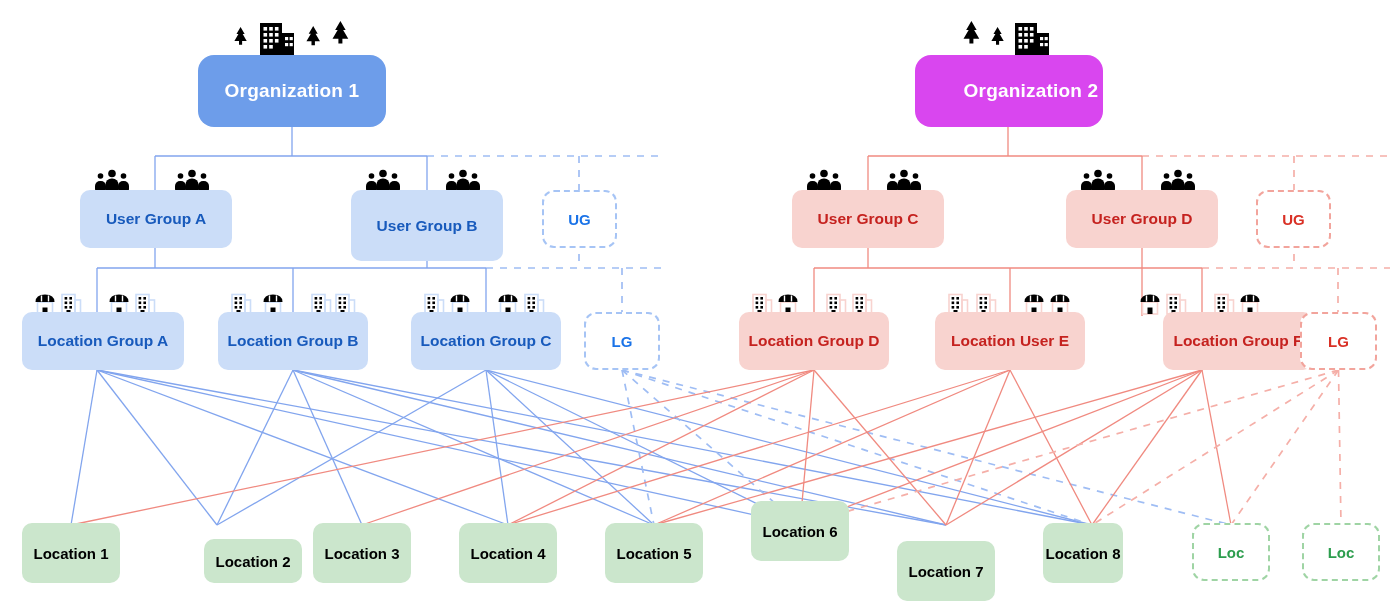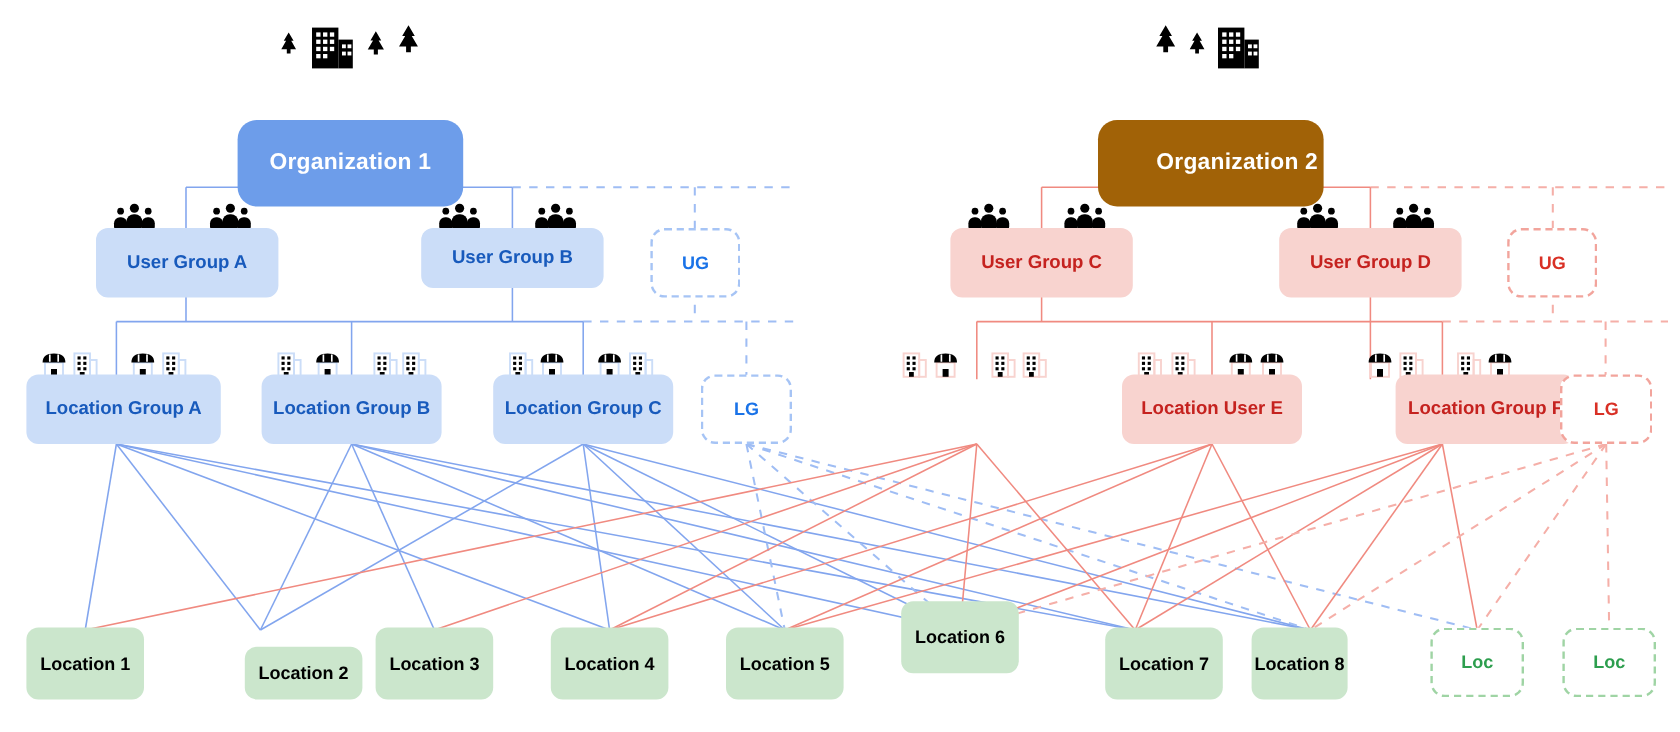--- a/index.html
+++ b/index.html
@@ -1,23 +1,23 @@
 <!DOCTYPE html>
 <html><head>
 <meta charset="utf-8">
 <style>
   html,body{margin:0;padding:0;background:#ffffff;}
   #stage{position:relative;width:1400px;height:610px;background:#ffffff;overflow:hidden;
          font-family:"Liberation Sans", sans-serif;}
   #wires{position:absolute;left:0;top:0;z-index:0;}
   .node{position:absolute;z-index:2;display:flex;align-items:center;justify-content:center;
         box-sizing:border-box;font-weight:bold;text-align:center;}
-  .org{border-radius:16px;color:#ffffff;font-size:19px;letter-spacing:.2px;margin-top:45px;}
+  .org{border-radius:16px;color:#ffffff;font-size:19px;letter-spacing:.2px;}
   .org.blue{background:#6D9DEA;}
-  .org.red{background:#a16207;padding-left:44px;}
+  .org.red{background:#d946ef;padding-left:44px;}
   .group{border-radius:10px;font-size:15.5px;}
   .group.blue{background:#CBDDF8;color:#185ABC;text-align:right;}
   .group.red{background:#F8D3CF;color:#C5221F;}
   .loc{border-radius:10px;background:#CBE6CC;color:#000000;font-size:15px;}
   .dashbox{border-radius:12px;background:#ffffff;font-size:15px;border:2px dashed;}
   .dashbox.blue{border-color:#A6C4F5;color:#1A73E8;}
   .dashbox.red{border-color:#F2A49C;color:#D93025;}
   .dashbox.green{border-color:#9FD4A4;color:#2D9E4E;}
   .iconstrip{position:absolute;z-index:1;transform:translate(-50%,-100%);line-height:0;}
   .iconstrip.blue{color:#6D9DEA;}
@@ -242,21 +242,21 @@
   <div class="node org blue" style="left: 198px; top: 55px; width: 188px; height: 72px;">
       <span>Organization 1</span>
     </div>
   <div class="node org red" style="left: 915px; top: 55px; width: 188px; height: 72px;">
       <span>Organization 2</span>
     </div>
 
   <div class="node group blue" style="left: 80px; top: 190px; width: 152px; height: 58px;">
       <span>User Group A</span>
     </div>
-  <div class="node group blue" style="left: 351px; top: 190px; width: 152px; height: 50px;">
+  <div class="node group blue" style="left: 351px; top: 190px; width: 152px; height: 71px;">
       <span>User Group B</span>
     </div>
   <div class="node dashbox blue" style="left: 542px; top: 190px; width: 75px; height: 58px;">
       <span>UG</span>
     </div>
   <div class="node group red" style="left: 792px; top: 190px; width: 152px; height: 58px;">
       <span>User Group C</span>
     </div>
   <div class="node group red" style="left: 1066px; top: 190px; width: 152px; height: 58px;">
       <span>User Group D</span>
@@ -270,20 +270,23 @@
     </div>
   <div class="node group blue" style="left: 218px; top: 312px; width: 150px; height: 58px;">
       <span>Location Group B</span>
     </div>
   <div class="node group blue" style="left: 411px; top: 312px; width: 150px; height: 58px;">
       <span>Location Group C</span>
     </div>
   <div class="node dashbox blue" style="left: 584px; top: 312px; width: 76px; height: 58px;">
       <span>LG</span>
     </div>
+  <div class="node group red" style="left: 739px; top: 312px; width: 150px; height: 58px;">
+      <span>Location Group D</span>
+    </div>
   <div class="node group red" style="left: 935px; top: 312px; width: 150px; height: 58px;">
       <span>Location User E</span>
     </div>
   <div class="node group red" style="left: 1127px; top: 312px; width: 150px; height: 58px; margin-left: 36px;">
       <span>Location Group F</span>
     </div>
   <div class="node dashbox red" style="left: 1300px; top: 312px; width: 77px; height: 58px;">
       <span>LG</span>
     </div>
 
@@ -298,21 +301,21 @@
     </div>
   <div class="node loc" style="left: 459px; top: 523px; width: 98px; height: 60px;">
       <span>Location 4</span>
     </div>
   <div class="node loc" style="left: 605px; top: 523px; width: 98px; height: 60px;">
       <span>Location 5</span>
     </div>
   <div class="node loc" style="left: 751px; top: 501px; width: 98px; height: 60px;">
       <span>Location 6</span>
     </div>
-  <div class="node loc" style="left: 897px; top: 523px; width: 98px; height: 60px; margin-left: 24px;">
+  <div class="node loc" style="left: 897px; top: 541px; width: 98px; height: 60px;">
       <span>Location 7</span>
     </div>
   <div class="node loc" style="left: 1043px; top: 523px; width: 80px; height: 60px;">
       <span>Location 8</span>
     </div>
   <div class="node dashbox green" style="left: 1192px; top: 523px; width: 78px; height: 58px;">
       <span>Loc</span>
     </div>
   <div class="node dashbox green" style="left: 1302px; top: 523px; width: 78px; height: 58px;">
       <span>Loc</span>

